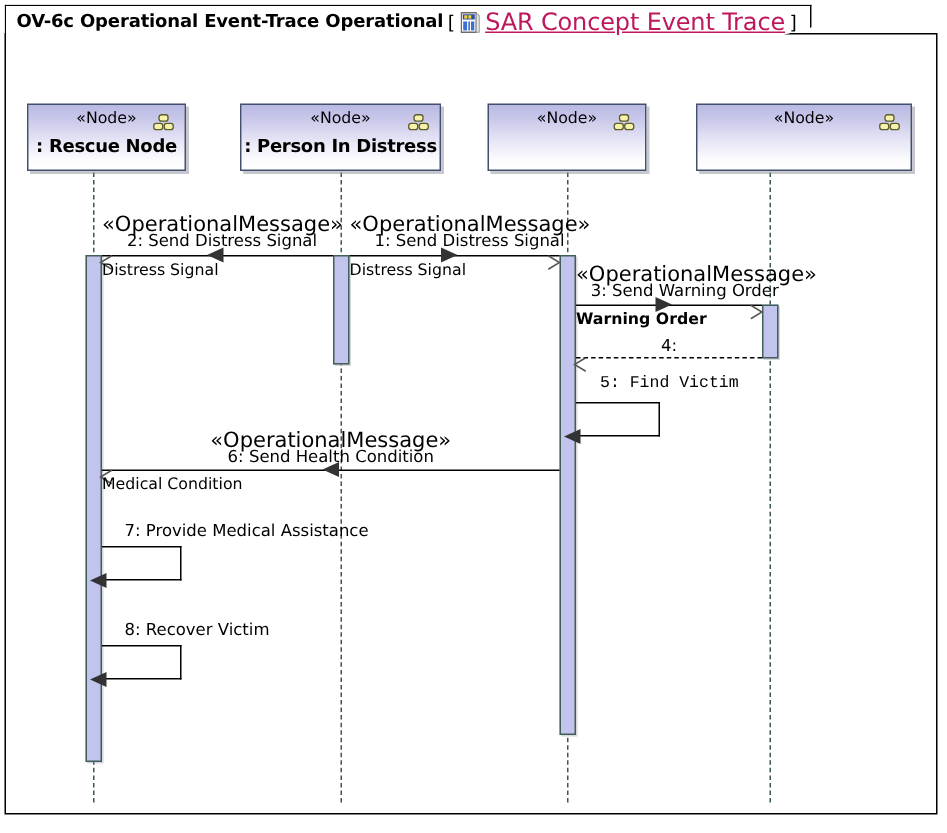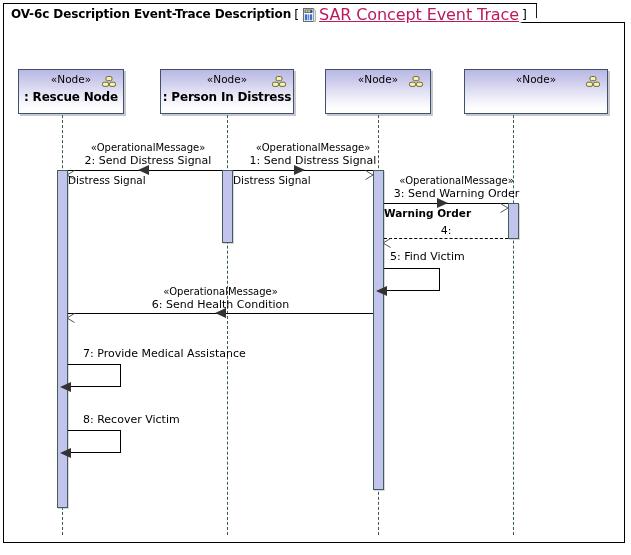--- a/index.html
+++ b/index.html
@@ -146,21 +146,21 @@
   }
   .msg-label {
     position: absolute;
     font-size: 11px;
     color: #000;
     white-space: nowrap;
     text-align: center;
   }
   .msg-stereotype {
     position: absolute;
-    font-size: 10px;
+    font-size: 14px;
     color: #000;
     white-space: nowrap;
     text-align: center;
   }
   .msg-sublabel {
     position: absolute;
     font-size: 10.5px;
     color: #000;
     white-space: nowrap;
   }
@@ -198,21 +198,21 @@
   }
 </style>
 </head>
 <body>
 
 <div id="diagram">
 
   <div class="frame-border"></div>
 
   <div class="frame-tab">
-    <span class="frame-title">OV-6c Description Event-Trace Description</span>
+    <span class="frame-title">OV-6c Operational Event-Trace Operational</span>
     <span class="frame-bracket">[</span>
     <span class="tab-icon">
       <svg width="13" height="14" viewBox="0 0 13 14">
         <rect x="0.5" y="0.5" width="10" height="13" fill="#ffffff" stroke="#6b6b6b" stroke-width="1"></rect>
         <rect x="1.5" y="1.5" width="8" height="3.5" fill="#2b4fa0"></rect>
         <rect x="2.5" y="2.2" width="2" height="2.2" fill="#f5d33a"></rect>
         <rect x="5.2" y="2.2" width="2" height="2.2" fill="#f5d33a"></rect>
         <rect x="1.8" y="6.3" width="2.6" height="6" fill="#3d6fd0"></rect>
         <rect x="5.2" y="6.3" width="1.1" height="6" fill="#3d6fd0"></rect>
         <rect x="7.0" y="6.3" width="2.2" height="6" fill="#3d6fd0"></rect>
@@ -313,33 +313,34 @@
   <div class="msg-sublabel" style="left:384px; top:207px; width:104px;font-weight:bold;">Warning Order</div>
 
   <div class="msg-label" style="left:384px; top:224px; width:124px;">4:</div>
   <div class="msg-line dashed" style="left:384px; top:238px; width:124px;"></div>
   <div class="arrow-open" style="left:382px; top:233px;">
     <svg width="9" height="10" viewBox="0 0 9 10">
         <path d="M8.5 0.5 L1 5 L8.5 9.5" fill="none" stroke="#555555" stroke-width="1"></path>
       </svg>
   </div>
 
-  <div class="msg-label" style="left:390px; top:250px; width:120px; text-align:left;">5: Find Victim</div>
+  <div class="msg-label" style="left:400px; top:250px; width:120px; text-align:left;font-family:Liberation Mono, monospace;">5: Find Victim</div>
   <div class="self-msg" style="left:384px; top:268px; width:56px; height:23px;"></div>
   <div class="arrow-solid-left" style="left:376px; top:286px;"></div>
 
   <div class="msg-stereotype" style="left:68px; top:286px; width:305px;">«OperationalMessage»</div>
   <div class="msg-label" style="left:68px; top:298px; width:305px;">6: Send Health Condition</div>
   <div class="msg-line" style="left:68px; top:313px; width:305px;"></div>
   <div class="arrow-solid-left" style="left:215px; top:308px;"></div>
   <div class="arrow-open" style="left:66px; top:308px;">
     <svg width="9" height="10" viewBox="0 0 9 10">
         <path d="M8.5 0.5 L1 5 L8.5 9.5" fill="none" stroke="#555555" stroke-width="1"></path>
       </svg>
   </div>
+  <div class="msg-sublabel" style="left:68px; top:317px; width:305px;">Medical Condition</div>
 
   <div class="msg-label" style="left:83px; top:347px; width:200px; text-align:left;">7: Provide Medical Assistance</div>
   <div class="self-msg" style="left:68px; top:364px; width:53px; height:23px;"></div>
   <div class="arrow-solid-left" style="left:60px; top:382px;"></div>
 
   <div class="msg-label" style="left:83px; top:413px; width:200px; text-align:left;">8: Recover Victim</div>
   <div class="self-msg" style="left:68px; top:430px; width:53px; height:23px;"></div>
   <div class="arrow-solid-left" style="left:60px; top:448px;"></div>
 
 </div>

